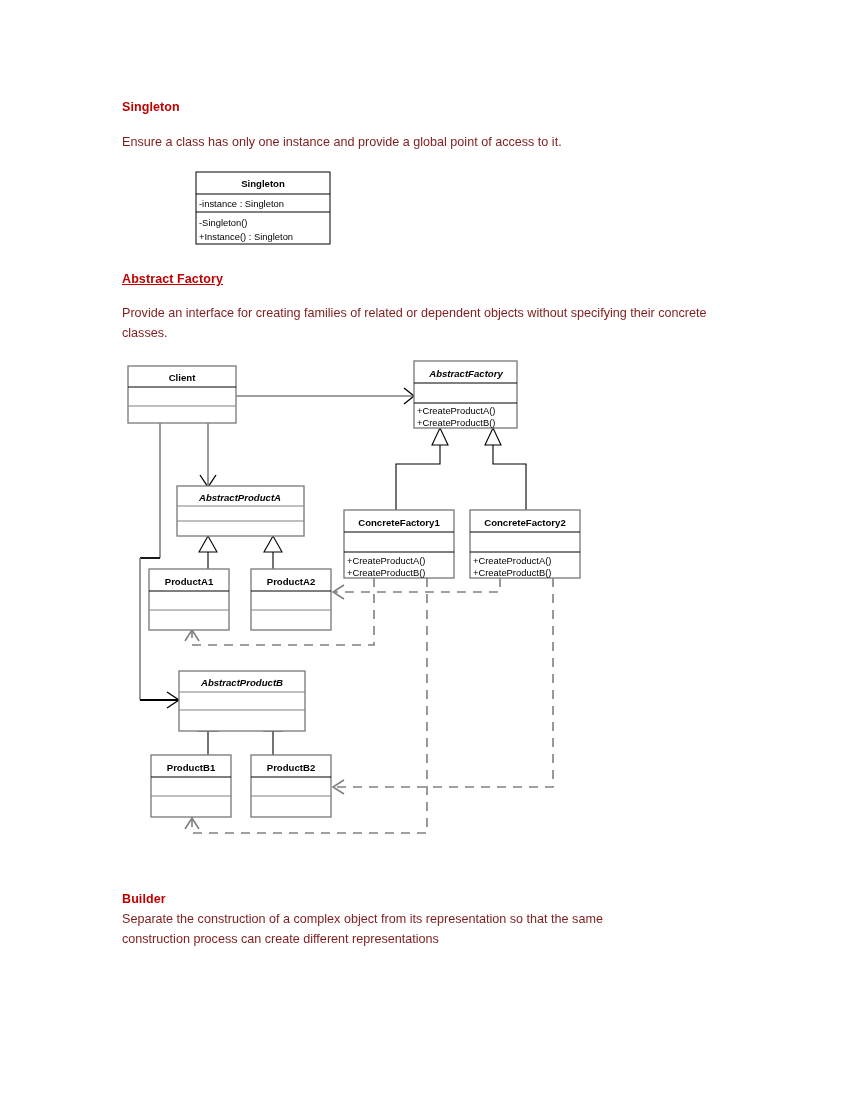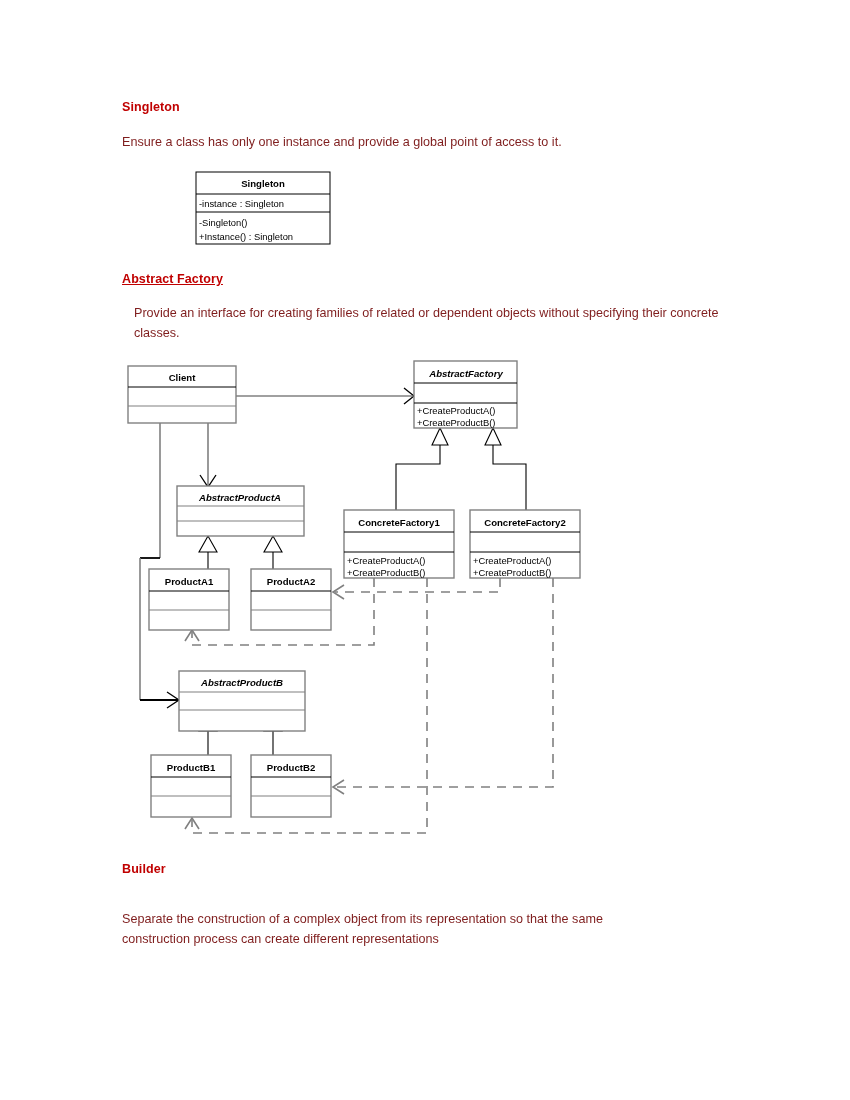--- a/index.html
+++ b/index.html
@@ -129,21 +129,21 @@
       <line class="uml-divider-dark" x1="196" y1="212" x2="330" y2="212"></line>
       <text class="uml-label uml-class-name" x="263" y="187">Singleton</text>
       <text class="uml-label uml-member" x="199" y="207">-instance : Singleton</text>
       <text class="uml-label uml-member" x="199" y="226">-Singleton()</text>
       <text class="uml-label uml-member" x="199" y="240">+Instance() : Singleton</text>
     </g>
   </svg>
 
   <div class="section-heading" style="left:122px; top:272px;text-decoration:underline;">Abstract Factory</div>
 
-  <div class="body-text" style="left:134px; top:303px; width:596px;">Provide an interface for creating families of related or dependent objects without specifying their concrete classes.</div>
+  <div class="body-text" style="left:122px; top:303px; width:596px;">Provide an interface for creating families of related or dependent objects without specifying their concrete classes.</div>
 
   <svg id="diagram-abstract-factory" width="850" height="1100" style="pointer-events:none;">
 
     <g>
       <path class="conn-solid" d="M 236 396 L 412 396"></path>
       <path class="arrow-open-dark" d="M 404 388 L 414 396 L 404 404"></path>
     </g>
 
     <g>
       <path class="conn-solid" d="M 208 423 L 208 485"></path>
@@ -279,17 +279,17 @@
 
     <g>
       <rect class="uml-box-shadowed" x="251" y="755" width="80" height="62"></rect>
       <line class="uml-divider-dark" x1="251" y1="777" x2="331" y2="777"></line>
       <line class="uml-divider" x1="251" y1="796" x2="331" y2="796"></line>
       <text class="uml-label uml-class-name" x="291" y="771">ProductB2</text>
     </g>
 
   </svg>
 
-  <div class="section-heading" style="left:122px; top:862px;">Builder</div>
+  <div class="section-heading" style="left:122px; top:892px;">Builder</div>
 
   <div class="body-text" style="left:122px; top:893px; width:548px;margin-top:16px;">Separate the construction of a complex object from its representation so that the same construction process can create different representations</div>
 
 </div>
 
 </body></html>

